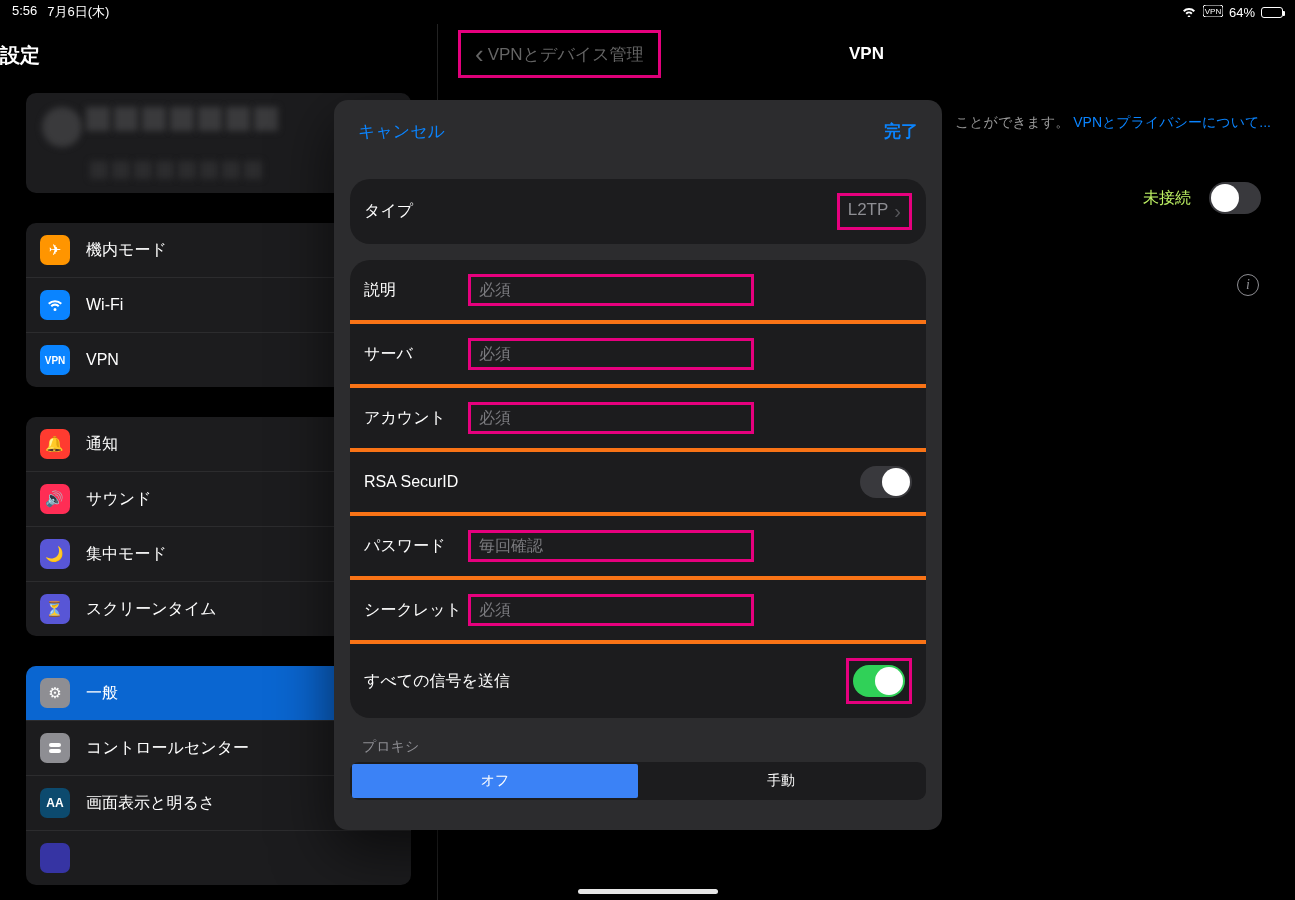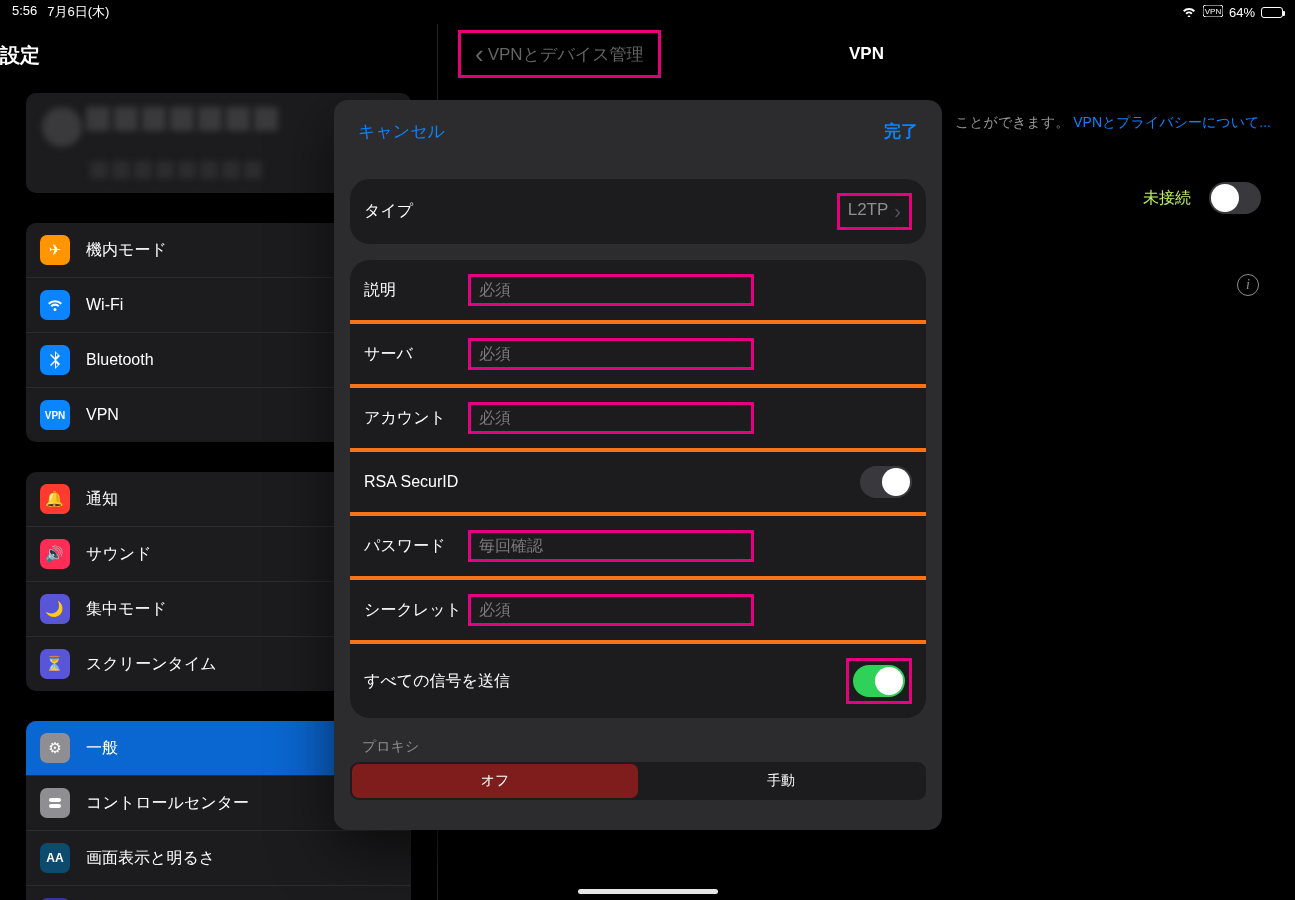--- a/index.html
+++ b/index.html
@@ -70,21 +70,21 @@
   .inp-box input::placeholder { color:#7a7a7e; }
 
   .toggle.on { background:#30d158; }
   .toggle.on .knob { left:auto; right:2px; }
   .send-toggle-wrap { border: 3px solid #e6007e; padding:4px; margin-left:auto; }
 
   .proxy-header { color:#8e8e93; font-size:14px; padding: 20px 28px 6px; }
   .seg { display:flex; background:#1c1c1e; border-radius:9px; margin: 0 16px; padding:2px; }
   .seg-item { flex:1; text-align:center; padding:8px 0; font-size:14px; color:#fff; cursor:pointer; border-right:1px solid #3c3c3e; }
   .seg-item:last-child { border-right:none; }
-  .seg-item.active { background:#7f1d1d; border-radius:7px; border-right:none; }
+  .seg-item.active { background:#3b82f6; border-radius:2px; border-right:none; }
 
   .home-indicator { position:absolute; bottom:6px; left:50%; transform:translateX(-50%); width:140px; height:5px; background:#fff; border-radius:3px; opacity:.9; }
 </style>
 </head>
 <body>
 
 <div class="status-bar">
   <div class="status-left">
     <span>5:56</span>
     <span>7月6日(木)</span>
@@ -142,28 +142,20 @@
       </div>
       <div class="item">
         <div class="item-icon" style="background:#0a84ff">
             <svg width="16" height="12" viewBox="0 0 16 12">
               <path d="M8 9a1.5 1.5 0 100 3 1.5 1.5 0 000-3zM3.5 6.5 5 8a4 4 0 016 0l1.5-1.5a6 6 0 00-9 0zM1 4l1.5 1.5a8 8 0 0111 0L15 4a10 10 0 00-14 0z" fill="#fff"></path>
             </svg>
           </div>
         <span class="item-label">Wi-Fi</span>
       </div>
       <div class="item">
-        <div class="item-icon" style="background:#0a84ff">
-            <svg width="12" height="18" viewBox="0 0 12 18">
-              <path d="M6 0v7L2 3 1 4l5 5-5 5 1 1 4-4v7l5-5-4-4 4-4-5-5zm1 2 2 2-2 2V2zm0 10 2 2-2 2v-4z" fill="#fff"></path>
-            </svg>
-          </div>
-        <span class="item-label">Bluetooth</span>
-      </div>
-      <div class="item">
         <div class="item-icon" style="background:#0a84ff;font-size:10px;font-weight:700">VPN</div>
         <span class="item-label">VPN</span>
       </div>
     </div>
 
     <div class="section">
       <div class="item">
         <div class="item-icon" style="background:#ff3b30">🔔</div>
         <span class="item-label">通知</span>
       </div>

